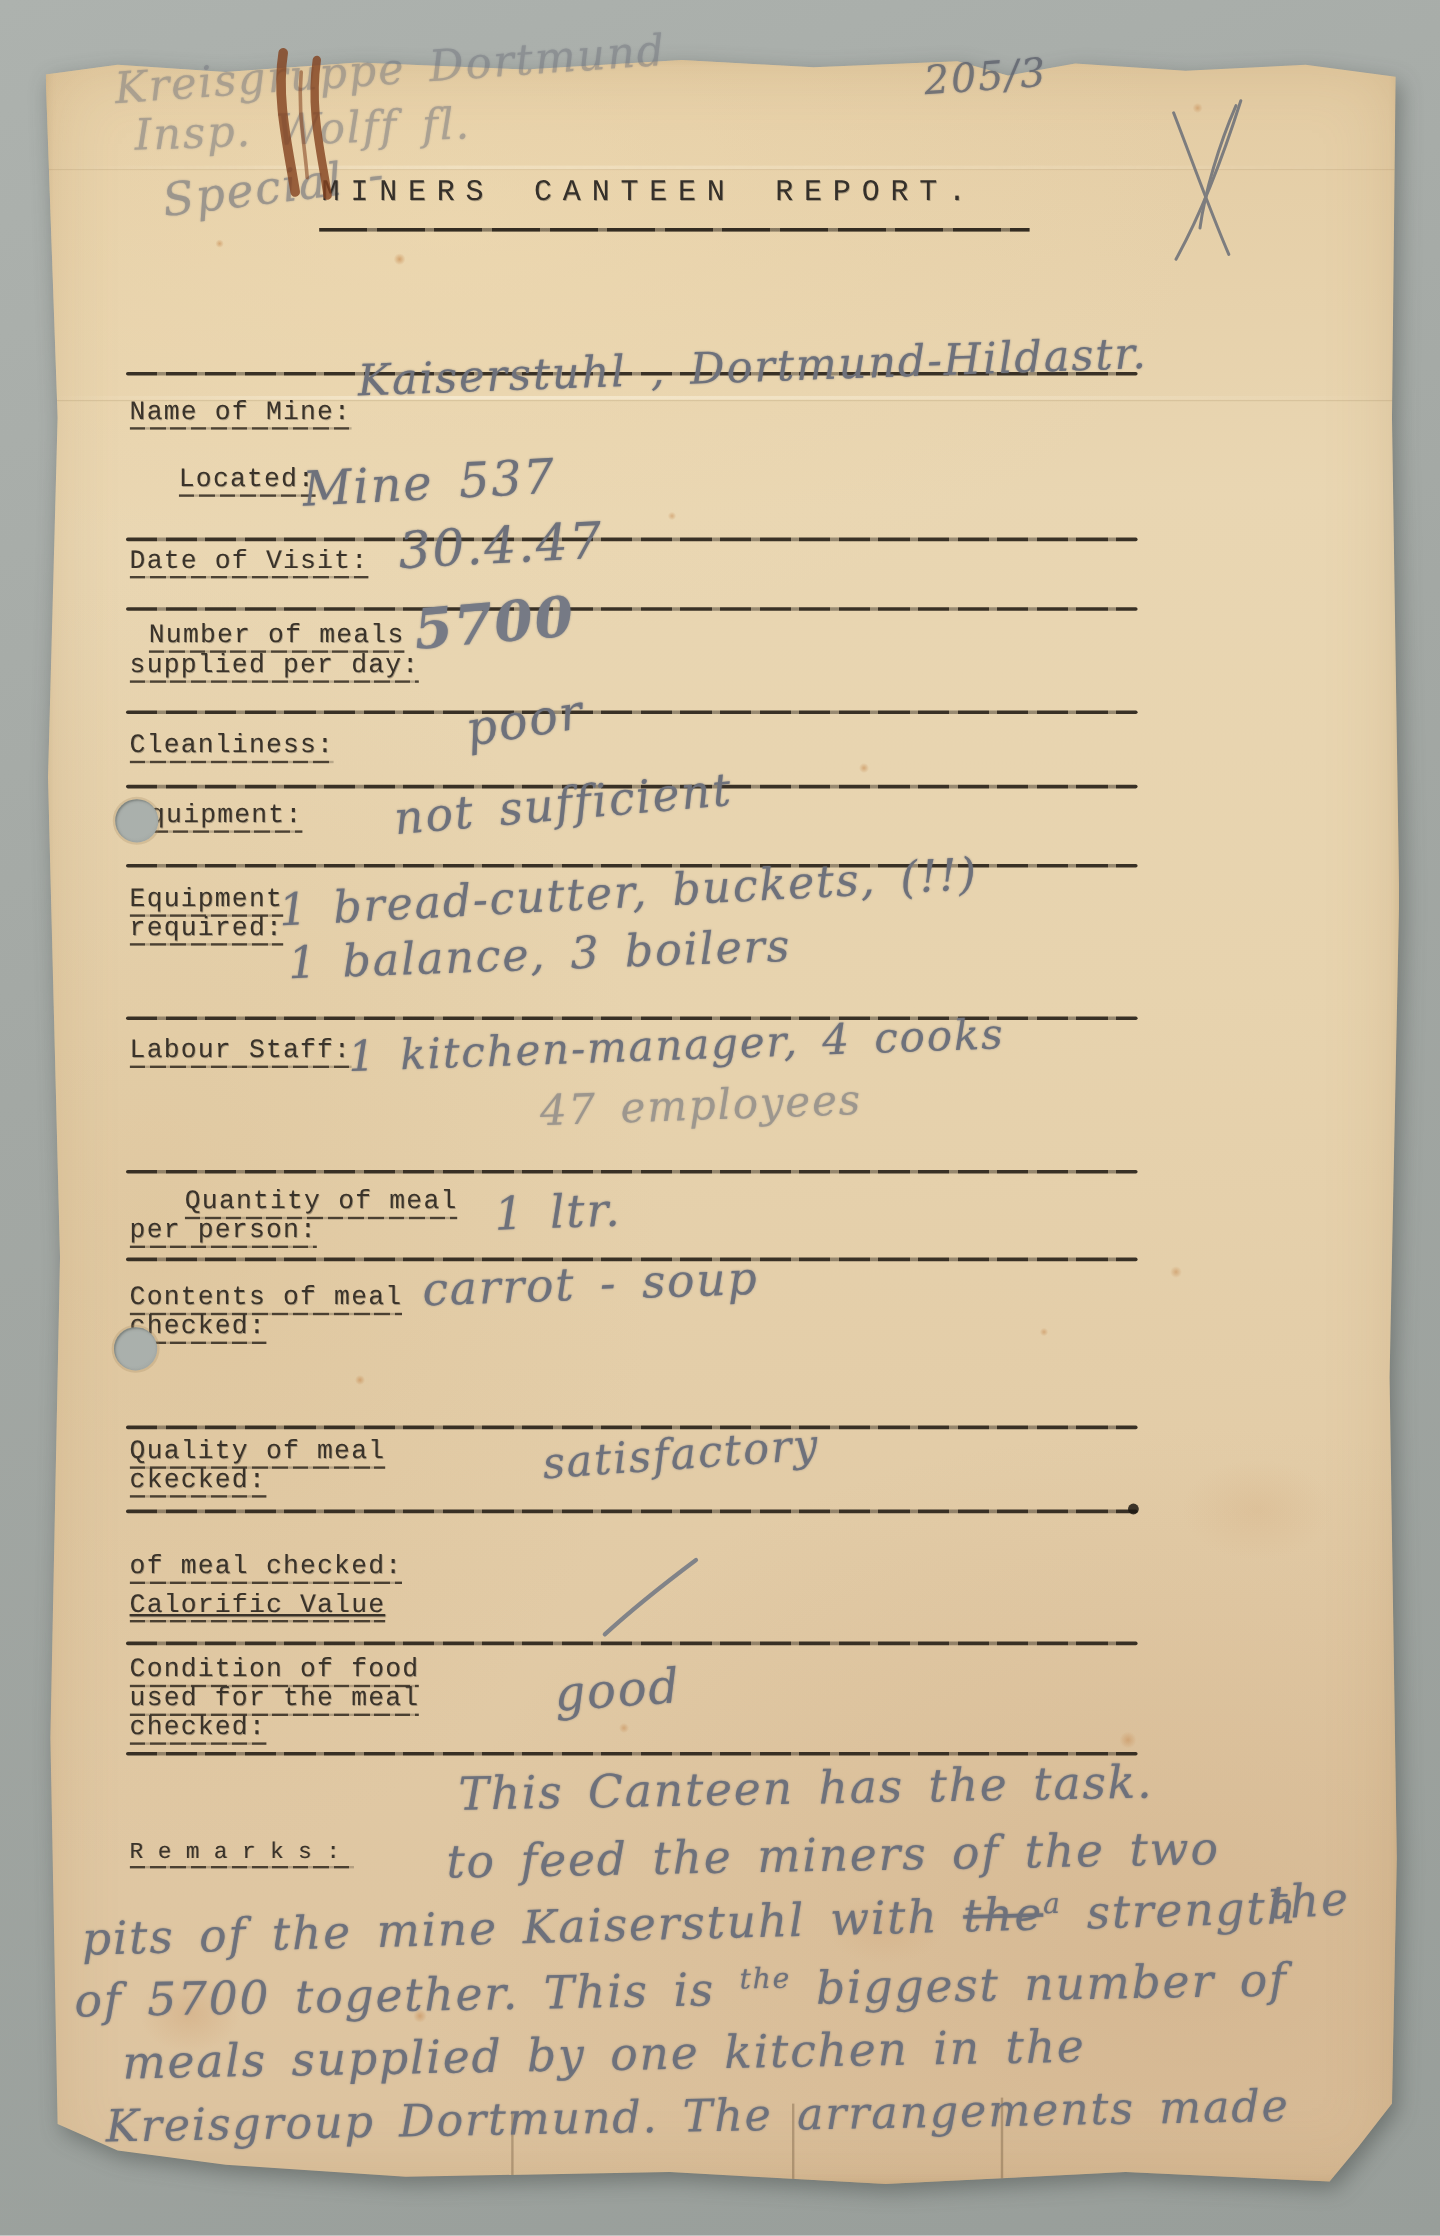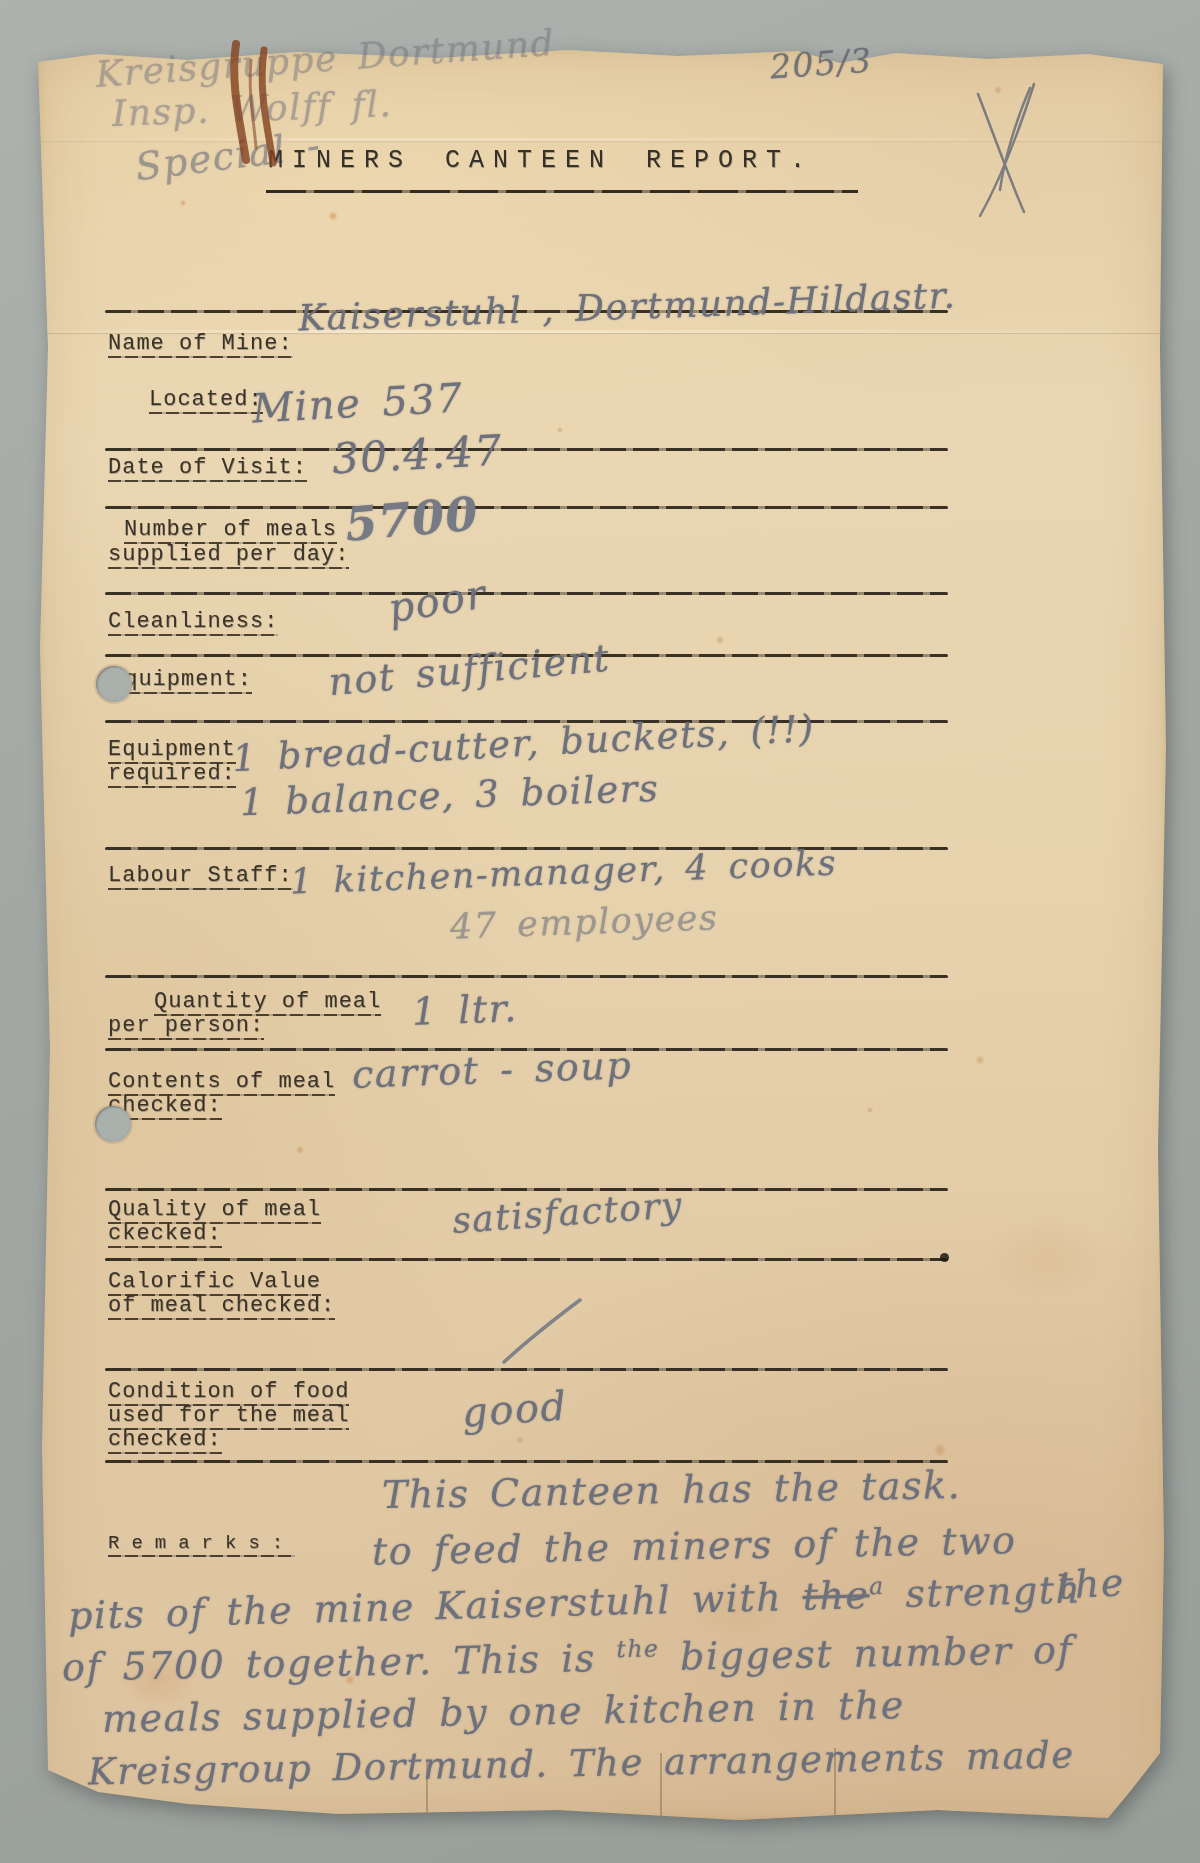--- a/index.html
+++ b/index.html
@@ -170,21 +170,21 @@
   <div class="hw" style="left:412px;top:988px;font-size:38px;transform:rotate(-2deg);">1 ltr.</div>
 
   <div class="lbl" style="left:108px;top:1070px;"><span>Contents of meal</span></div>
   <div class="lbl" style="left:108px;top:1094px;"><span>checked:</span></div>
   <div class="hw" style="left:352px;top:1048px;font-size:38px;transform:rotate(-2deg);">carrot - soup</div>
 
   <div class="lbl" style="left:108px;top:1198px;"><span>Quality of meal</span></div>
   <div class="lbl" style="left:108px;top:1222px;"><span>ckecked:</span></div>
   <div class="hw" style="left:452px;top:1192px;font-size:36px;transform:rotate(-4deg);">satisfactory</div>
 
-  <div class="lbl" style="left:108px;top:1270px;"><span>Calorific Value</span></div>
+  <div class="lbl" style="left:108px;top:1326px;text-decoration:underline;"><span>Calorific Value</span></div>
   <div class="lbl" style="left:108px;top:1294px;font-family:Liberation Mono, monospace;"><span>of meal checked:</span></div>
 
   <div class="lbl" style="left:108px;top:1380px;"><span>Condition of food</span></div>
   <div class="lbl" style="left:108px;top:1404px;"><span>used for the meal</span></div>
   <div class="lbl" style="left:108px;top:1428px;"><span>checked:</span></div>
   <div class="hw" style="left:462px;top:1386px;font-size:40px;transform:rotate(-4deg);">good</div>
 
   <div class="remarks-lbl"><span>Remarks:</span></div>
   <div class="hw" style="left:382px;top:1468px;font-size:38px;transform:rotate(-1deg);">This Canteen has the task.</div>
   <div class="hw" style="left:372px;top:1524px;font-size:38px;transform:rotate(-1deg);">to feed the miners of the two</div>

